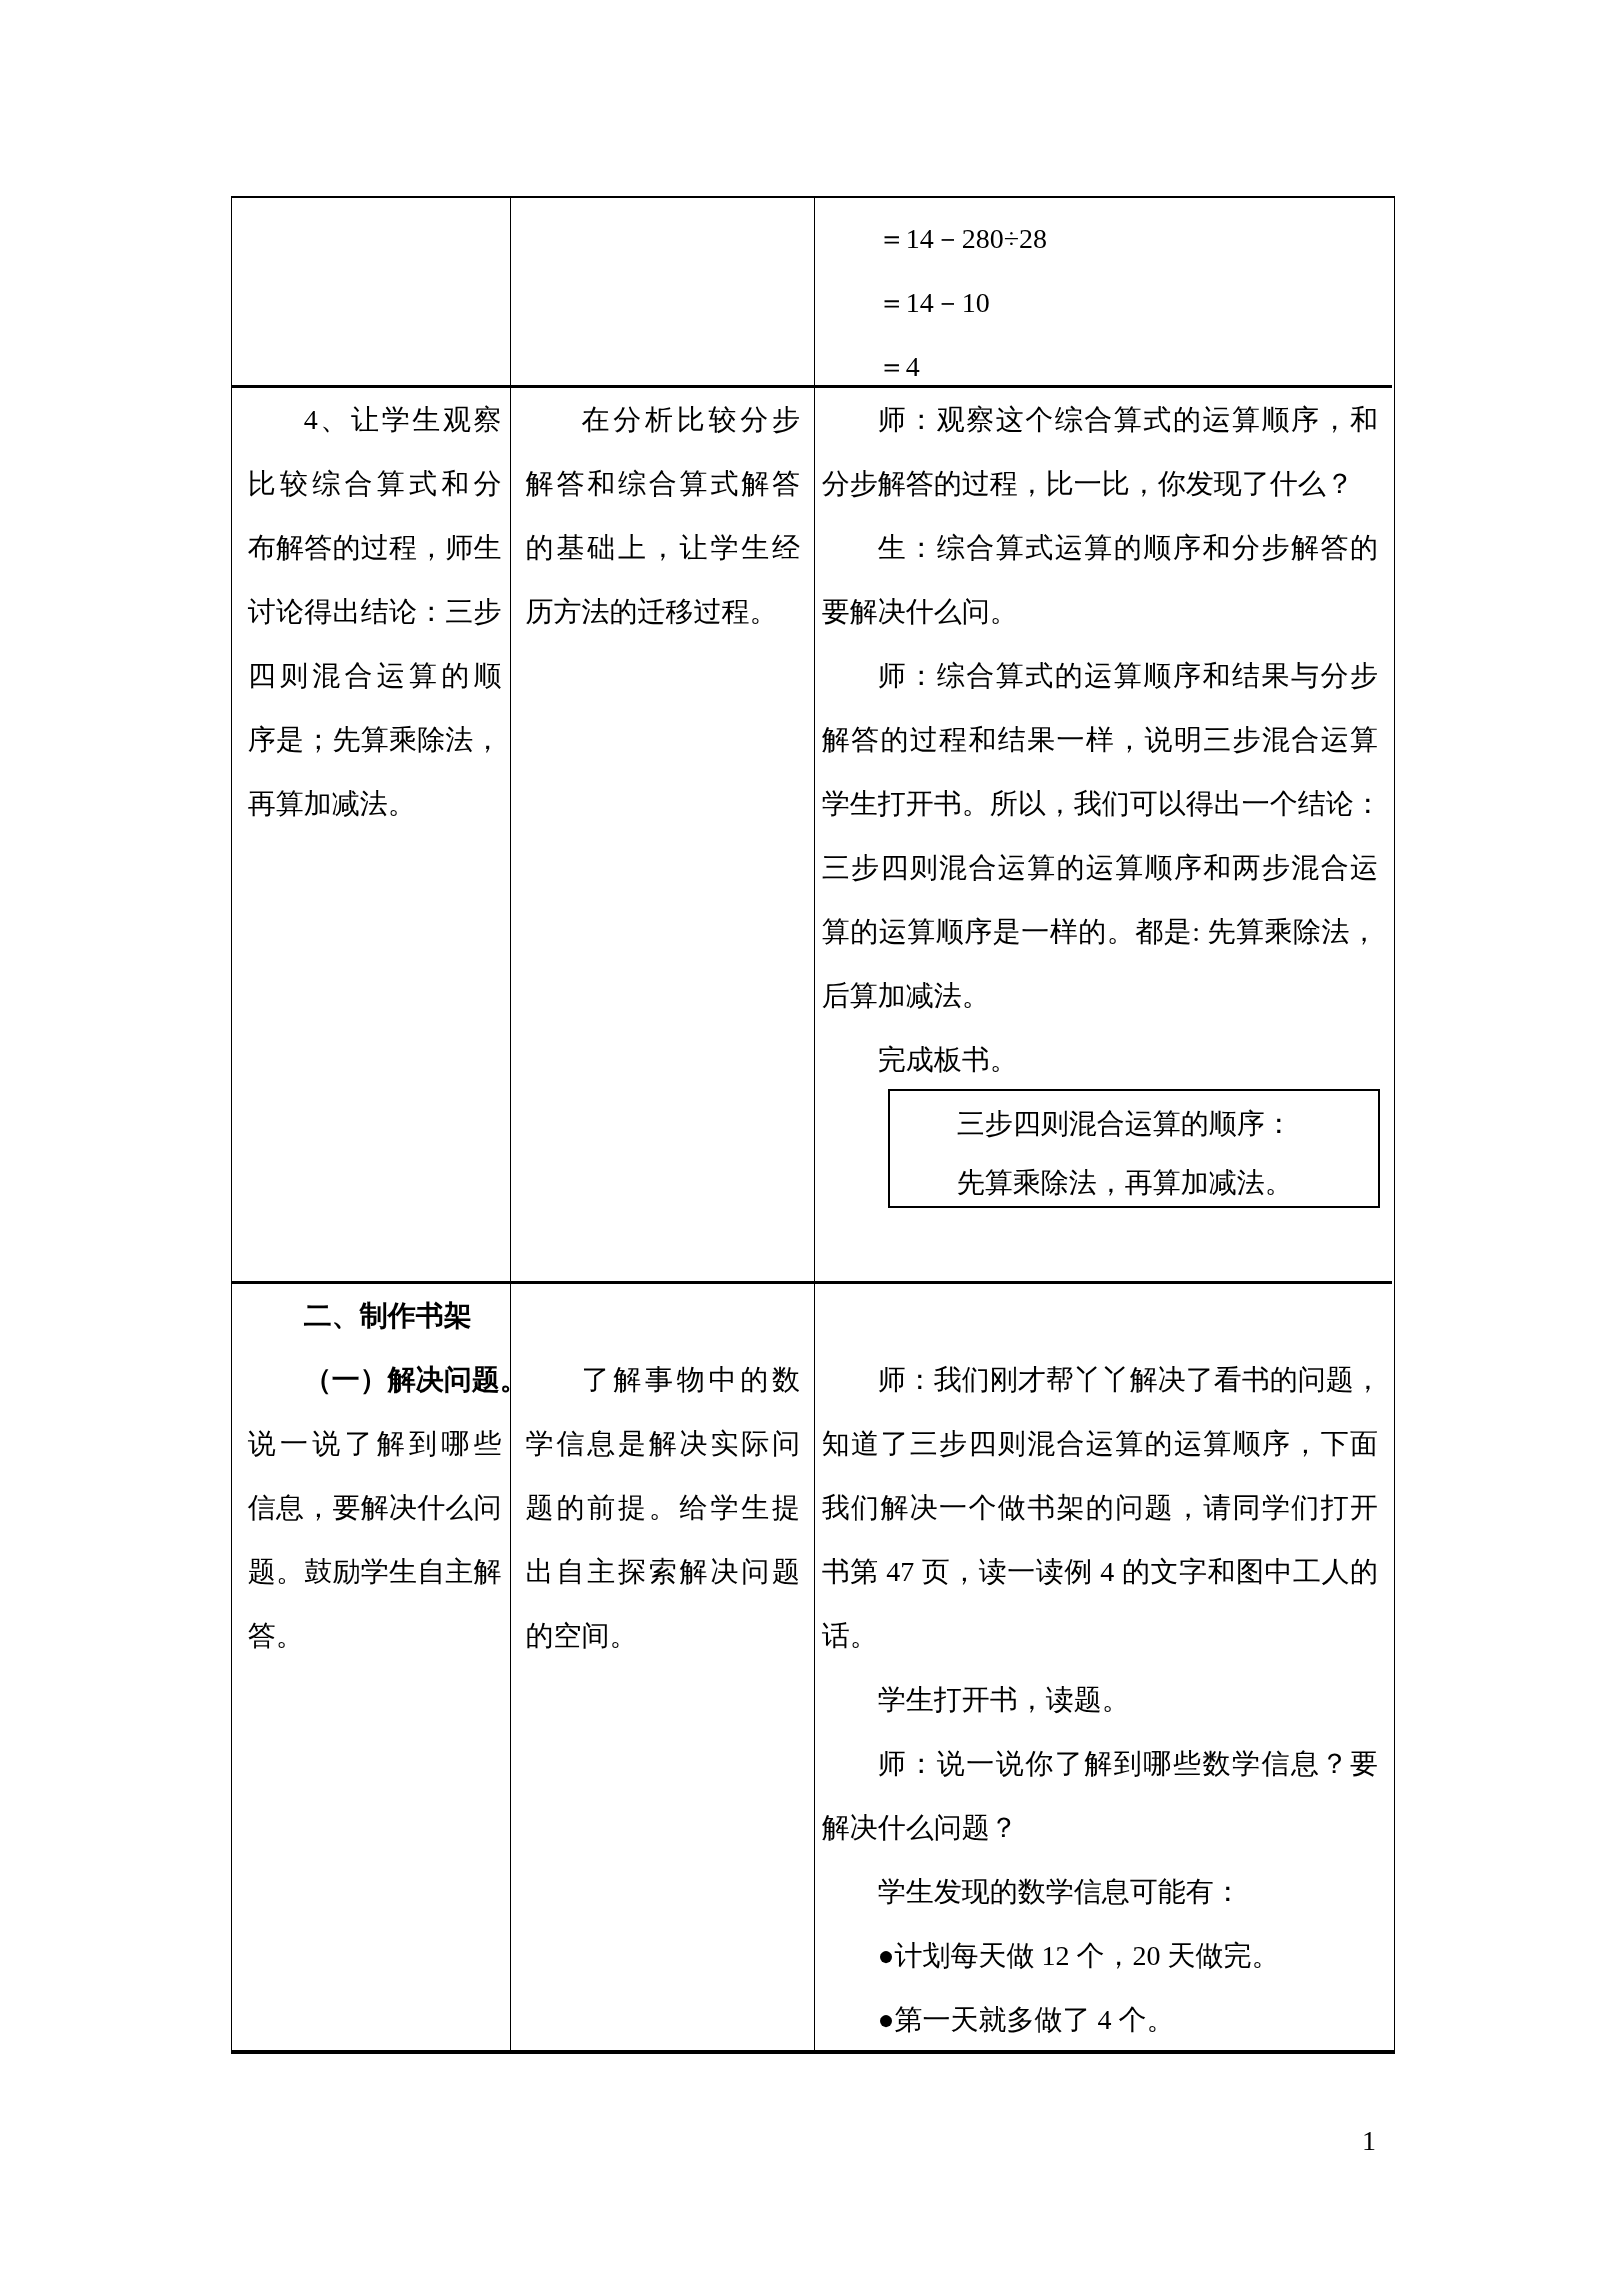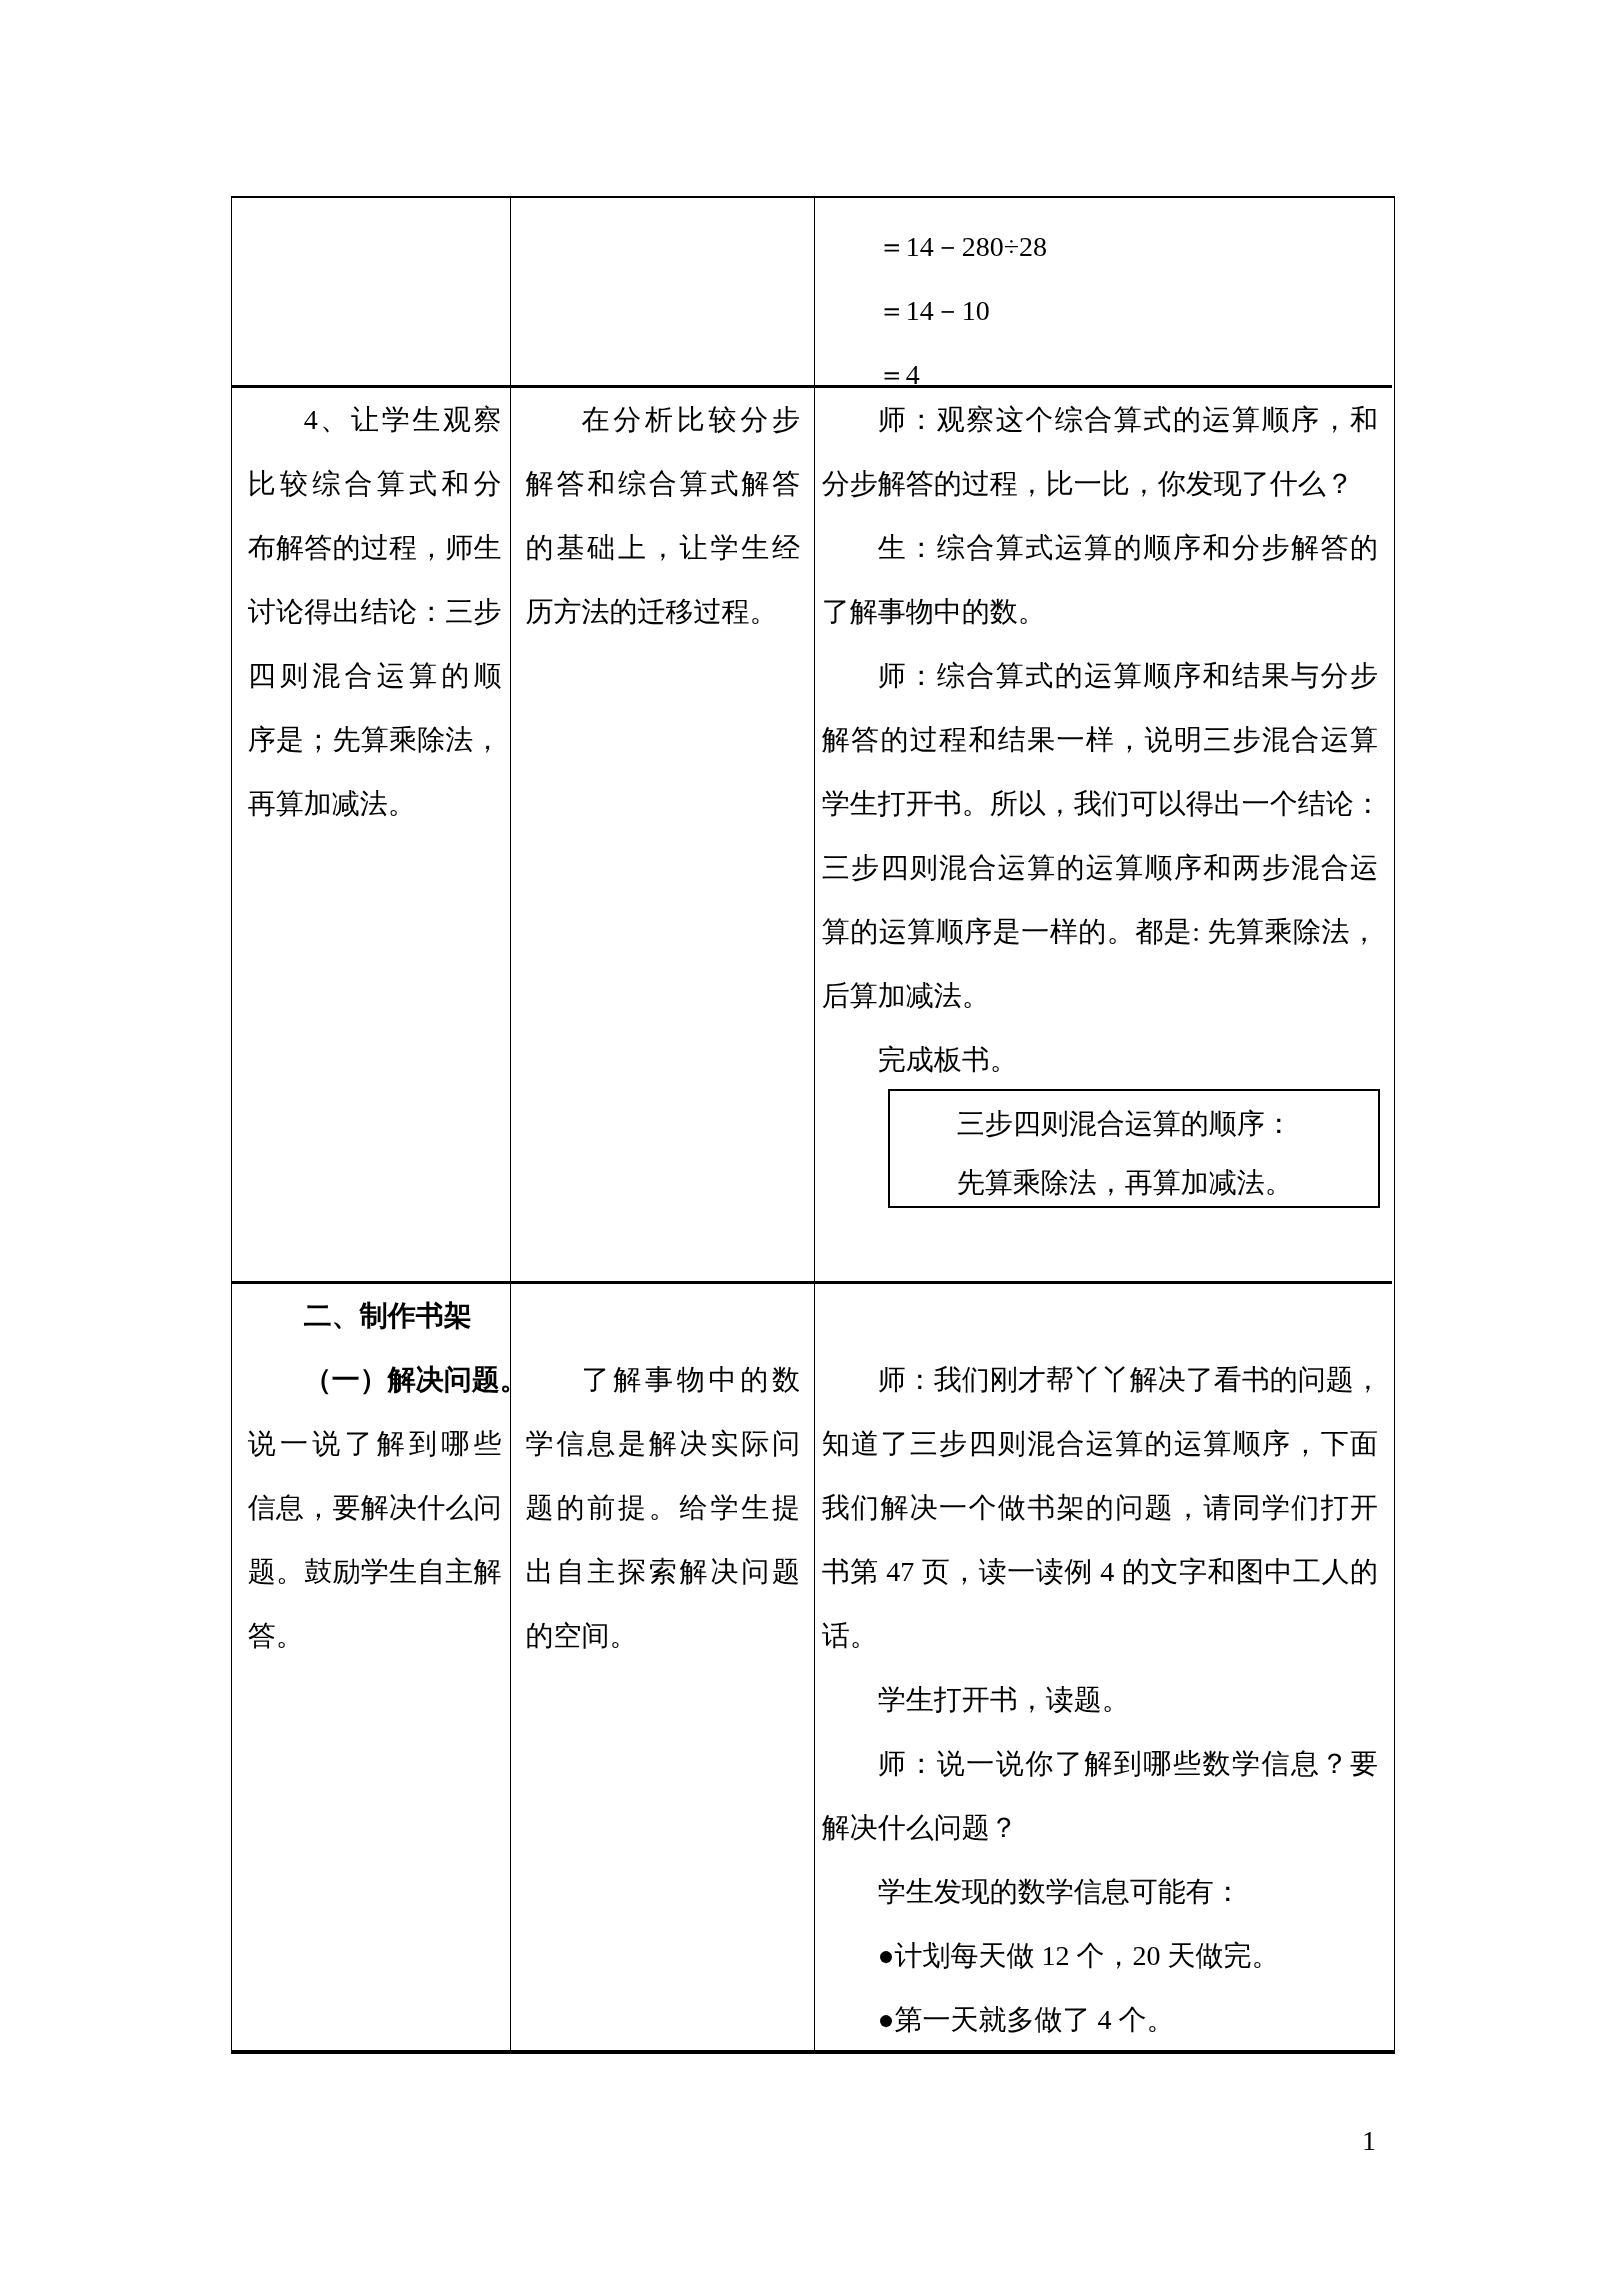--- a/index.html
+++ b/index.html
@@ -30,21 +30,21 @@
     grid-template-rows: 190px 896px 766px;
     background: #ffffff;
   }
   .cell {
     box-sizing: border-box;
     overflow: hidden;
   }
   .c1 { padding: 0 8.4px 0 15.7px; border-right: 1.7px solid #000; }
   .c2 { padding: 0 14px 0 14.6px; border-right: 1.7px solid #000; }
   .c3 { padding: 0 14px 0 6.7px; }
-  .r1 { border-bottom: 3.9px solid #000; padding-top: 17px; }
+  .r1 { border-bottom: 3.9px solid #000; padding-top: 9px; }
   .r2 { border-bottom: 3.9px solid #000; }
   .line {
     min-height: 64px;
     line-height: 64px;
     font-size: 28px;
     white-space: nowrap;
     text-align: left;
   }
   .indent { text-indent: 56px; }
   .stretch {
@@ -105,21 +105,21 @@
         <div class="line indent stretch">在分析比较分步</div>
         <div class="line stretch">解答和综合算式解答</div>
         <div class="line stretch">的基础上，让学生经</div>
         <div class="line">历方法的迁移过程。</div>
       </div>
     <div class="cell r2 c3">
       <div>
           <div class="line indent stretch">师：观察这个综合算式的运算顺序，和</div>
           <div class="line">分步解答的过程，比一比，你发现了什么？</div>
           <div class="line indent stretch">生：综合算式运算的顺序和分步解答的</div>
-          <div class="line">了解事物中的数。</div>
+          <div class="line">要解决什么问。</div>
           <div class="line indent stretch">师：综合算式的运算顺序和结果与分步</div>
           <div class="line stretch">解答的过程和结果一样，说明三步混合运算</div>
           <div class="line stretch">学生打开书。所以，我们可以得出一个结论：</div>
           <div class="line stretch">三步四则混合运算的运算顺序和两步混合运</div>
           <div class="line stretch">算的运算顺序是一样的。都是: 先算乘除法，</div>
           <div class="line">后算加减法。</div>
           <div class="line indent">完成板书。</div>
         </div>
       <div class="board-box">
           <div class="line indent">三步四则混合运算的顺序：</div>

